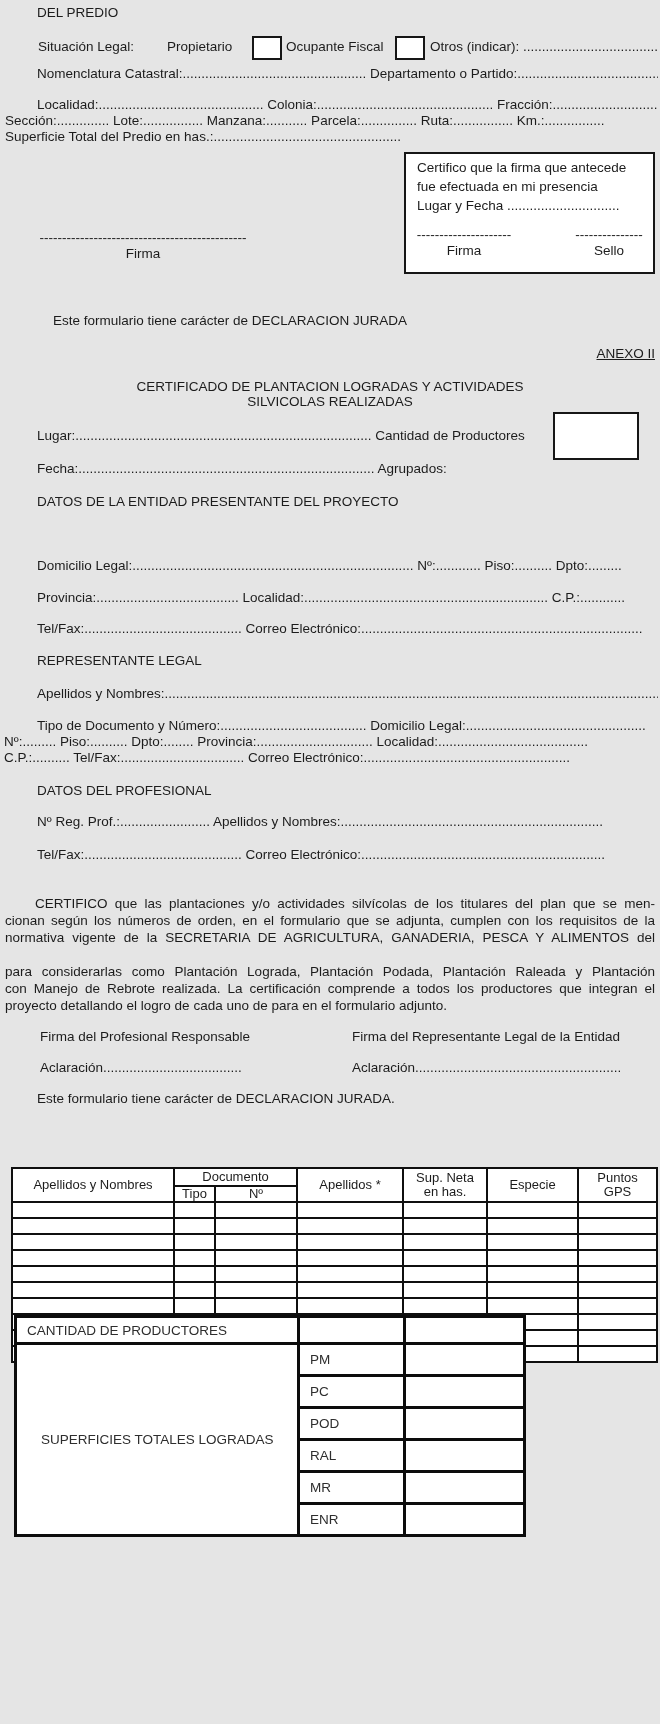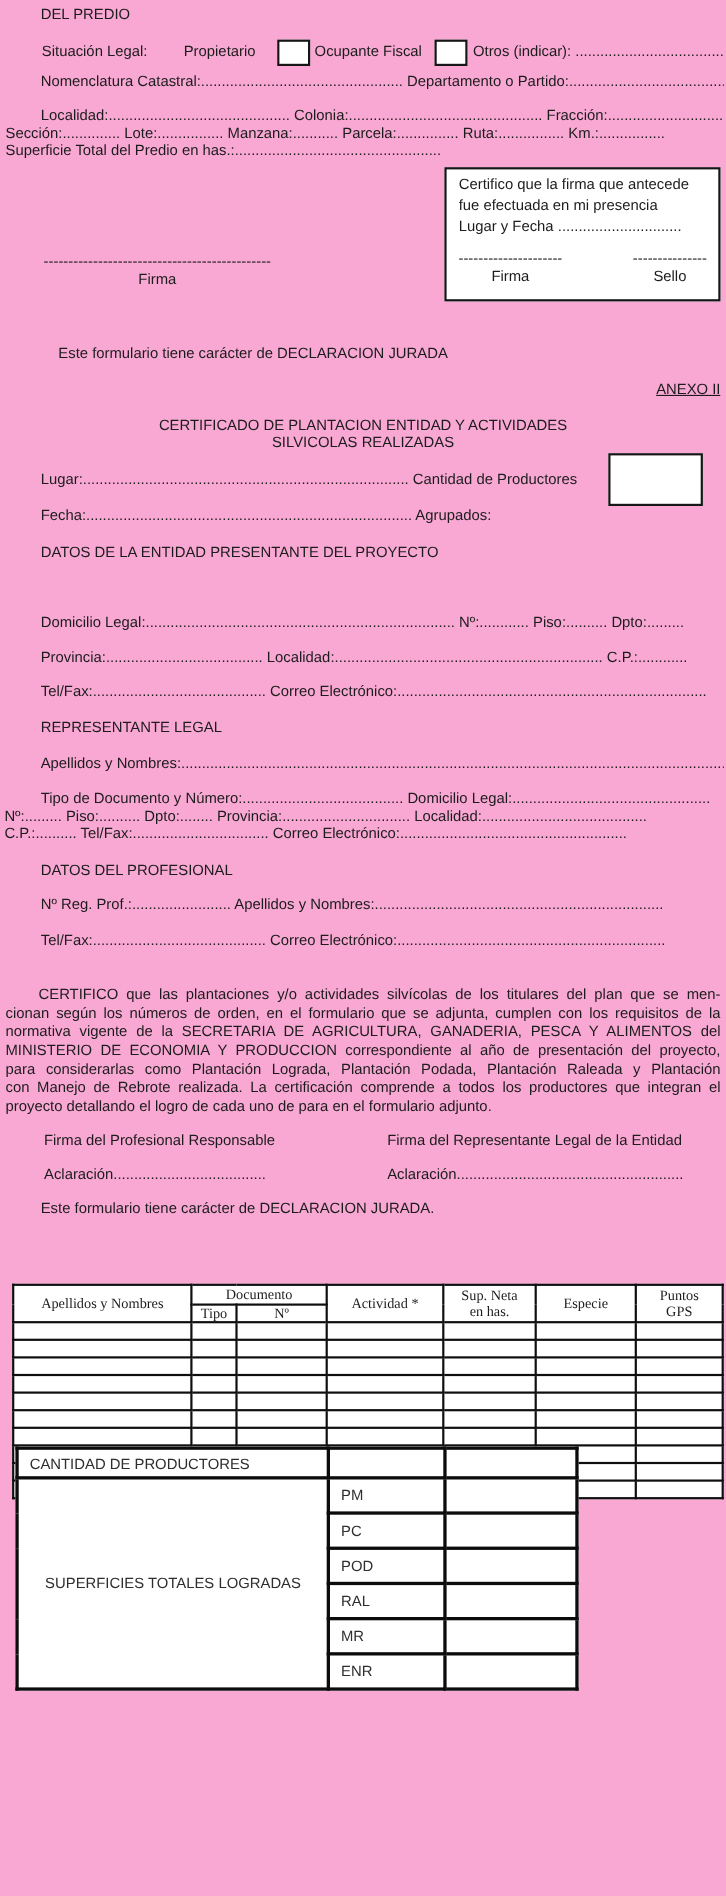--- a/index.html
+++ b/index.html
@@ -1,30 +1,30 @@
 <!DOCTYPE html>
 <html><head>
 <meta charset="utf-8">
 <style>
   html,body{margin:0;padding:0;background:#fff;}
-  #page{position:relative;width:660px;height:1724px;background:#f9a8d4;overflow:hidden;
+  #page{position:relative;width:660px;height:1724px;background:#e5e5e5;overflow:hidden;
         font-family:"Liberation Sans",sans-serif;color:#1c1c1c;}
   .line{position:absolute;white-space:nowrap;font-size:13.5px;line-height:16px;overflow:hidden;}
   .center{text-align:center;}
   .right{text-align:right;}
   .box{position:absolute;border:2px solid #161616;box-sizing:border-box;background:#fff;}
   .dash{font-size:13.5px;line-height:13px;white-space:nowrap;overflow:hidden;}
   .sig{position:absolute;text-align:center;}
   .sig .lbl{font-size:13.5px;line-height:16px;margin-top:2px;}
   .para-line{position:absolute;left:5px;width:650px;font-size:13.5px;line-height:17px;
              white-space:nowrap;text-align:justify;text-align-last:justify;overflow:hidden;}
   .para-last{text-align:left;text-align-last:left;}
 
   table{border-collapse:collapse;table-layout:fixed;position:absolute;background:#fff;}
-  #main-table{left:11px;top:1167px;width:645px;font-family:Liberation Serif, serif;}
+  #main-table{left:11px;top:1167px;width:645px;}
   #main-table th,#main-table td{border:2px solid #0f0f0f;padding:0 2px;font-weight:normal;
        font-size:13px;line-height:14px;text-align:center;vertical-align:middle;overflow:hidden;}
   #main-table thead tr:first-child th{height:16px;}
   #main-table thead tr:last-child th{height:13px;}
   #main-table tbody td{height:14px;}
 
   #sum-table{left:14px;top:1315px;width:509px;}
   #sum-table td{border:3px solid #0c0c0c;font-size:13.5px;color:#2e2e2e;
        padding:0 0 0 10px;vertical-align:middle;overflow:hidden;}
   #sum-table .row-cant td{height:24px;}
@@ -65,21 +65,21 @@
   </div>
 
   <div class="sig" style="left:38px;top:231px;width:210px;">
     <div class="dash">----------------------------------------------</div>
     <div class="lbl">Firma</div>
   </div>
 
   <div class="line" style="left:37px;top:313px;width:621px;margin-left:16px;">Este formulario tiene carácter de DECLARACION JURADA</div>
   <div class="line right" style="left:0px;top:346px;width:655px;text-decoration:underline;">ANEXO II</div>
 
-  <div class="line center" style="left:15px;top:379px;width:630px;">CERTIFICADO DE PLANTACION ENTIDAD Y ACTIVIDADES</div>
+  <div class="line center" style="left:15px;top:379px;width:630px;">CERTIFICADO DE PLANTACION LOGRADAS Y ACTIVIDADES</div>
   <div class="line center" style="left:15px;top:394px;width:630px;">SILVICOLAS REALIZADAS</div>
 
   <div class="line" style="left:37px;top:428px;width:500px;">Lugar:............................................................................... Cantidad de Productores</div>
   <div class="box" style="left:553px;top:412px;width:86px;height:48px;"></div>
   <div class="line" style="left:37px;top:461px;width:500px;">Fecha:............................................................................... Agrupados:</div>
 
   <div class="line" style="left:37px;top:494px;">DATOS DE LA ENTIDAD PRESENTANTE DEL PROYECTO</div>
   <div class="line" style="left:37px;top:558px;width:621px;">Domicilio Legal:........................................................................... Nº:............ Piso:.......... Dpto:.........</div>
   <div class="line" style="left:37px;top:590px;width:621px;">Provincia:...................................... Localidad:................................................................. C.P.:............</div>
   <div class="line" style="left:37px;top:621px;width:621px;">Tel/Fax:.......................................... Correo Electrónico:...........................................................................</div>
@@ -90,21 +90,20 @@
   <div class="line" style="left:4px;top:734px;width:654px;">Nº:......... Piso:.......... Dpto:........ Provincia:............................... Localidad:........................................</div>
   <div class="line" style="left:4px;top:750px;width:654px;">C.P.:.......... Tel/Fax:................................. Correo Electrónico:.......................................................</div>
 
   <div class="line" style="left:37px;top:783px;">DATOS DEL PROFESIONAL</div>
   <div class="line" style="left:37px;top:814px;width:621px;">Nº Reg. Prof.:........................ Apellidos y Nombres:......................................................................</div>
   <div class="line" style="left:37px;top:847px;width:621px;">Tel/Fax:.......................................... Correo Electrónico:.................................................................</div>
 
   <div class="para-line" style="top:895px;text-indent:30px;">CERTIFICO que las plantaciones y/o actividades silvícolas de los titulares del plan que se men-</div>
   <div class="para-line" style="top:912px;">cionan según los números de orden, en el formulario que se adjunta, cumplen con los requisitos de la</div>
   <div class="para-line" style="top:929px;">normativa vigente de la SECRETARIA DE AGRICULTURA, GANADERIA, PESCA Y ALIMENTOS del</div>
-  <div class="para-line" style="top:946px;">MINISTERIO DE ECONOMIA Y PRODUCCION correspondiente al año de presentación del proyecto,</div>
   <div class="para-line" style="top:980px;">con Manejo de Rebrote realizada. La certificación comprende a todos los productores que integran el</div>
   <div class="para-line" style="top:963px;">para considerarlas como Plantación Lograda, Plantación Podada, Plantación Raleada y Plantación</div>
   <div class="para-line para-last" style="top:997px;">proyecto detallando el logro de cada uno de para en el formulario adjunto.</div>
 
   <div class="line" style="left:40px;top:1029px;">Firma del Profesional Responsable</div>
   <div class="line" style="left:352px;top:1029px;width:306px;">Firma del Representante Legal de la Entidad</div>
   <div class="line" style="left:40px;top:1060px;">Aclaración.....................................</div>
   <div class="line" style="left:352px;top:1060px;width:306px;">Aclaración.......................................................</div>
 
   <div class="line" style="left:37px;top:1091px;width:621px;">Este formulario tiene carácter de DECLARACION JURADA.</div>
@@ -116,21 +115,21 @@
         <col style="width:82px">
       <col style="width:106px">
         <col style="width:84px">
         <col style="width:91px">
         <col style="width:79px">
     </colgroup>
     <thead>
       <tr>
         <th rowspan="2">Apellidos y Nombres</th>
         <th colspan="2">Documento</th>
-        <th rowspan="2">Actividad *</th>
+        <th rowspan="2">Apellidos *</th>
         <th rowspan="2"><span>Sup. Neta</span><br><span>en has.</span></th>
         <th rowspan="2">Especie</th>
         <th rowspan="2"><span>Puntos</span><br><span>GPS</span></th>
       </tr>
       <tr>
         <th>Tipo</th>
         <th>Nº</th>
       </tr>
     </thead>
     <tbody id="main-rows">

